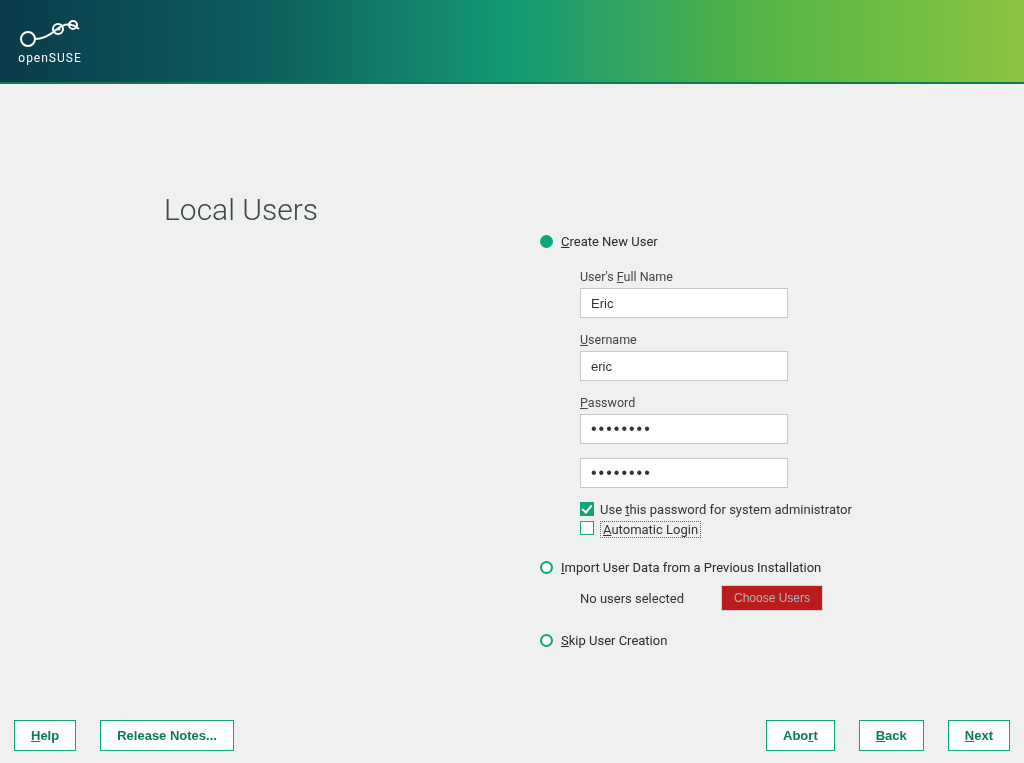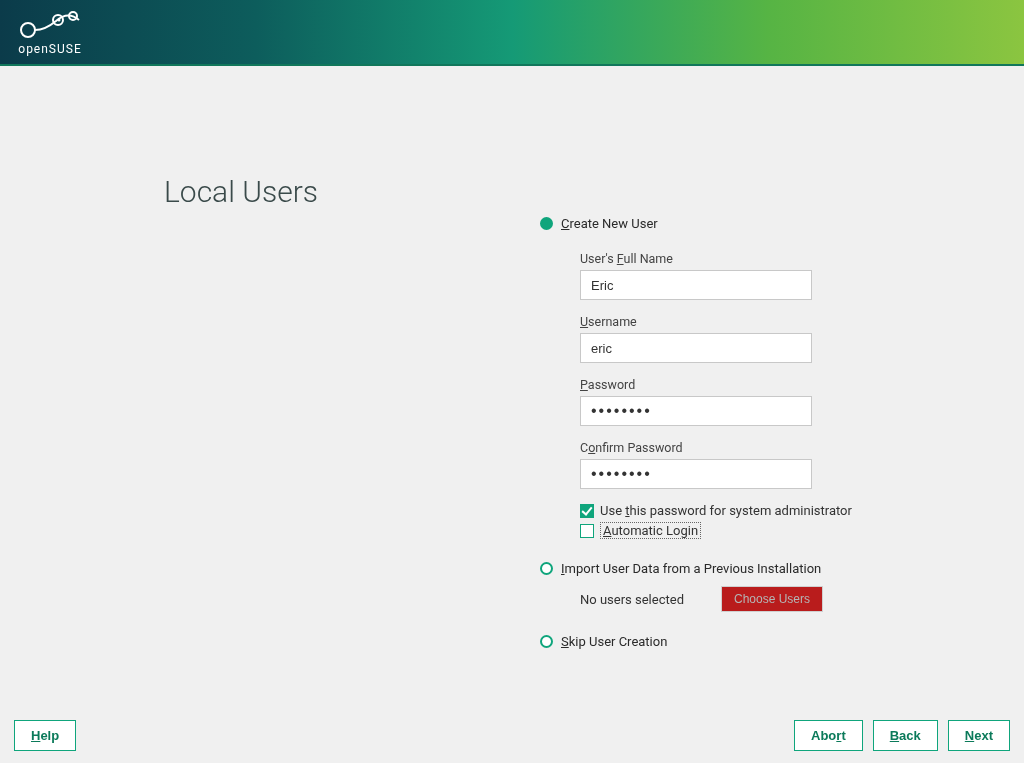--- a/index.html
+++ b/index.html
@@ -5,21 +5,21 @@
     * { box-sizing: border-box; margin: 0; padding: 0; }
     body {
       font-family: -apple-system, "Segoe UI", Roboto, "Helvetica Neue", Arial, sans-serif;
       background: #f0f0f0;
       width: 1024px;
       height: 763px;
       overflow: hidden;
       position: relative;
     }
     .header {
-      height: 66px;
+      height: 84px;
       background: linear-gradient(90deg, #0b3b4a 0%, #0d5d5c 25%, #159a76 50%, #56b444 75%, #8bc540 100%);
       border-bottom: 2px solid #11775b;
       display: flex;
       align-items: center;
       padding-left: 14px;
     }
     .logo-wrap {
       display: flex;
       flex-direction: column;
       align-items: center;
@@ -86,37 +86,36 @@
       margin-top: 20px;
     }
     .field-label {
       font-size: 12.5px;
       color: #444;
       margin-bottom: 4px;
       display: block;
     }
     .field-label .ul { text-decoration: underline; }
     .text-input {
-      width: 232px;
+      width: 208px;
       height: 30px;
       border: 1px solid #c8c8c8;
       background: #fff;
       padding: 0 10px;
       font-size: 13px;
       color: #333;
       margin-bottom: 14px;
       display: block;
     }
     .text-input.pw {
       letter-spacing: 2px;
       font-size: 16px;
     }
     .check-row {
       display: flex;
-      align-items: center;
       font-size: 13px;
       color: #333;
       margin-top: 2px;
       margin-bottom: 4px;
     }
     .checkbox {
       width: 14px;
       height: 14px;
       border: 1.5px solid #0fa57c;
       margin-right: 6px;
@@ -164,21 +163,21 @@
       position: absolute;
       bottom: 0;
       left: 0;
       right: 0;
       height: 56px;
       display: flex;
       align-items: center;
       justify-content: space-between;
       padding: 0 14px;
     }
-    .footer-left, .footer-right { display: flex; gap: 10px; }
+    .footer-left, .footer-right { display: flex; gap: 24px; }
     .btn {
       border: 1px solid #0fa57c;
       background: #fff;
       color: #0b7a5a;
       padding: 7px 16px;
       font-size: 13px;
       font-weight: 600;
       cursor: pointer;
     }
     .btn .ul { text-decoration: underline; }
@@ -222,23 +221,20 @@
       <label class="field-label">
         <span class="ul">U</span><span>sername</span>
       </label>
       <input class="text-input" type="text" value="eric" style="">
 
       <label class="field-label">
         <span class="ul">P</span><span>assword</span>
       </label>
       <input class="text-input pw" type="text" value="••••••••" style="">
 
-      <label class="field-label">
-        <span>C</span><span class="ul">o</span><span>nfirm Password</span>
-      </label>
       <input class="text-input pw" type="text" value="••••••••" style="">
 
       <div class="check-row">
         <span class="checkbox checked"></span>
         <span class="check-label">
           <span>Use </span><span class="ul">t</span><span>his password for system administrator</span>
         </span>
       </div>
       <div class="check-row">
         <span class="checkbox"></span>
@@ -267,20 +263,21 @@
     </div>
 
   </div>
 </div>
 
 <div class="footer">
   <div class="footer-left">
     <button class="btn">
       <span class="ul">H</span><span>elp</span>
     </button>
+    <button class="btn">Release Notes...</button>
   </div>
   <div class="footer-right">
     <button class="btn">
       <span>Abo</span><span class="ul">r</span><span>t</span>
     </button>
     <button class="btn">
       <span class="ul">B</span><span>ack</span>
     </button>
     <button class="btn">
       <span class="ul">N</span><span>ext</span>

